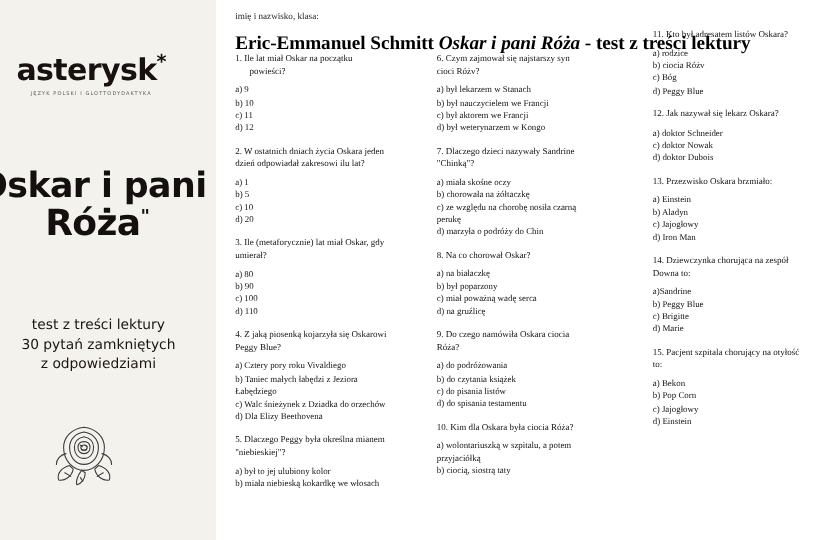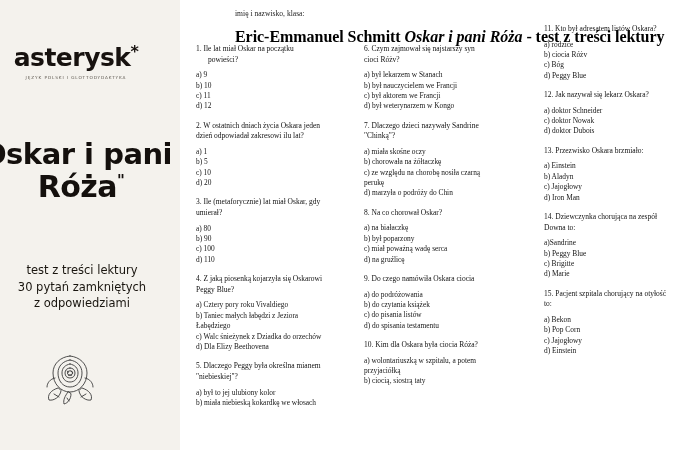--- a/index.html
+++ b/index.html
@@ -111,21 +111,20 @@
     height: 60px;
   }
 
   
   #sheet {
     position: relative;
     flex: 1 1 auto;
     height: 450px;
     background: #ffffff;
     overflow: hidden;
-    padding-left: 39px;
   }
 
   .doc-head {
     padding: 9px 12px 0 16px;
   }
   .name-line {
     font-family: "Liberation Serif", serif;
     font-size: 7.6px;
     color: #1c1c1c;
     margin-bottom: 10px;
@@ -311,20 +310,21 @@
         <div class="q-block">
           <p class="q-text">8. Na co chorował Oskar?</p>
           <p class="opt">a) na białaczkę</p>
           <p class="opt">b) był poparzony</p>
           <p class="opt">c) miał poważną wadę serca</p>
           <p class="opt">d) na gruźlicę</p>
         </div>
 
         <div class="q-block">
           <p class="q-text">9. Do czego namówiła Oskara ciocia</p>
+          <p class="q-text" style="margin-top:-5px;">Róża?</p>
           <p class="opt">a) do podróżowania</p>
           <p class="opt">b) do czytania książek</p>
           <p class="opt">c) do pisania listów</p>
           <p class="opt">d) do spisania testamentu</p>
         </div>
 
         <div class="q-block">
           <p class="q-text">10. Kim dla Oskara była ciocia Róża?</p>
           <p class="opt">a) wolontariuszką w szpitalu, a potem</p>
           <p class="opt">przyjaciółką</p>

